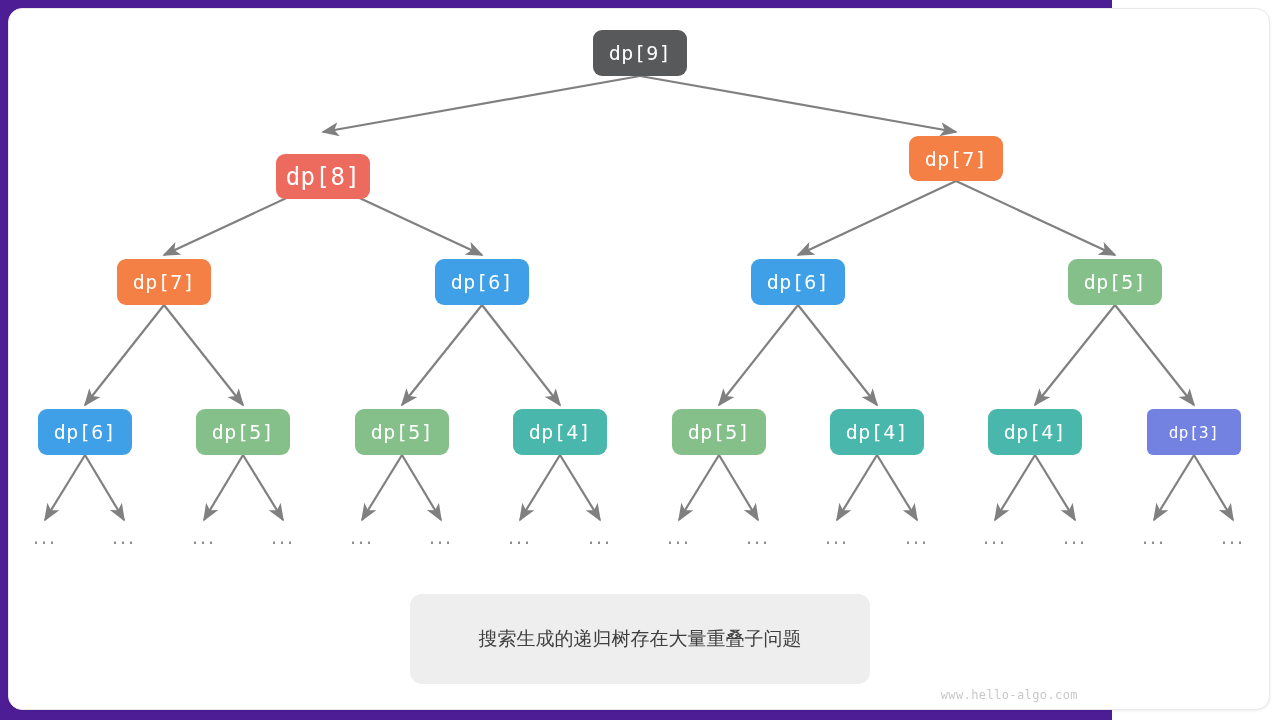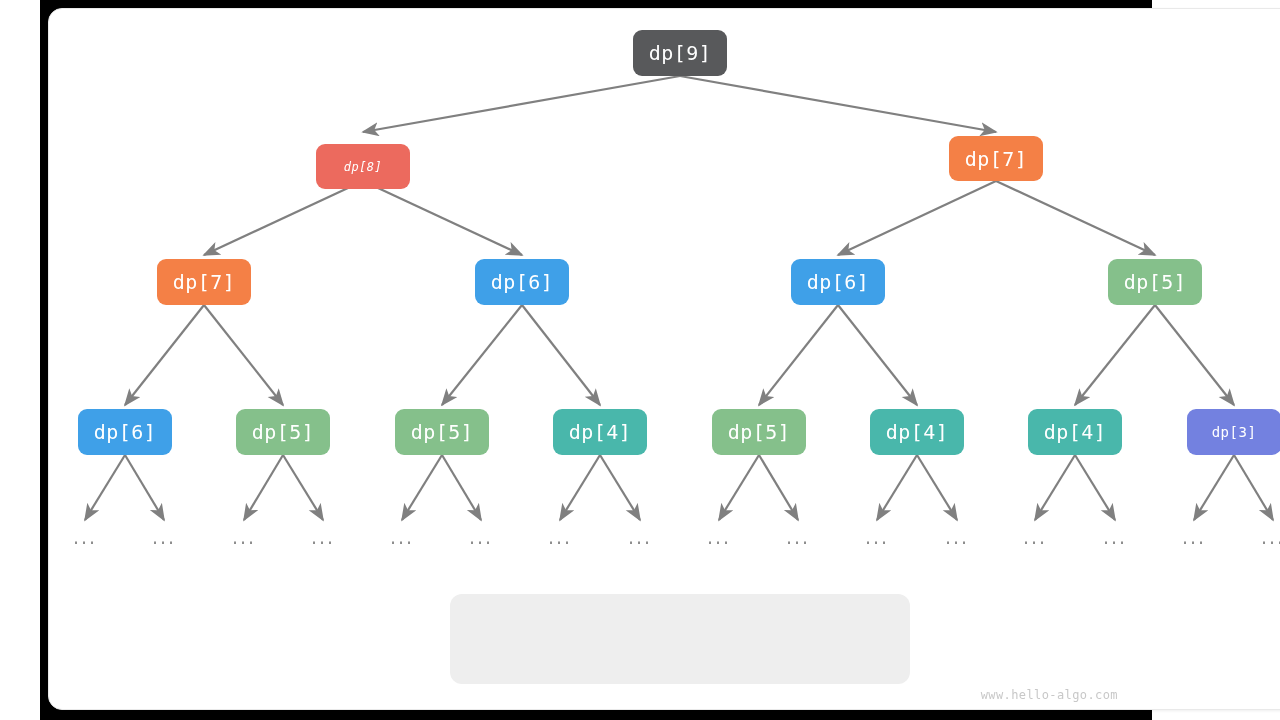--- a/index.html
+++ b/index.html
@@ -10,22 +10,21 @@
   body {
     width: 1280px;
     height: 720px;
     font-family: "DejaVu Sans", sans-serif;
     overflow: hidden;
   }
   #canvas {
     position: relative;
     width: 1112px;
     height: 720px;
-    background: #000000;
-    margin-left: 40px;
+    background: #4c1d95;
   }
   
   #card {
     position: absolute;
     left: 8px;
     top: 8px;
     width: 1262px;
     height: 702px;
     box-sizing: border-box;
     background: #ffffff;
@@ -139,34 +138,34 @@
         <line x1="877" y1="455" x2="917" y2="520" stroke="#808080" stroke-width="2.2" marker-end="url(#arrowhead)"></line>
         <line x1="1035" y1="455" x2="995" y2="520" stroke="#808080" stroke-width="2.2" marker-end="url(#arrowhead)"></line>
         <line x1="1035" y1="455" x2="1075" y2="520" stroke="#808080" stroke-width="2.2" marker-end="url(#arrowhead)"></line>
         <line x1="1194" y1="455" x2="1154" y2="520" stroke="#808080" stroke-width="2.2" marker-end="url(#arrowhead)"></line>
         <line x1="1194" y1="455" x2="1233" y2="520" stroke="#808080" stroke-width="2.2" marker-end="url(#arrowhead)"></line>
       </g>
   </svg>
 
   <div id="nodes-layer">
       <div class="node" style="left: 593px; top: 30px; width: 94px; height: 46px; background: rgb(88, 89, 91); font-size: 20px;">dp[9]</div>
-      <div class="node" style="left: 276px; top: 144px; width: 94px; height: 45px; background: rgb(236, 106, 94); font-size: 12px; font-style: italic;">dp[8]</div>
+      <div class="node" style="left: 276px; top: 154px; width: 94px; height: 45px; background: rgb(236, 106, 94); font-size: 24px;">dp[8]</div>
       <div class="node" style="left: 909px; top: 136px; width: 94px; height: 45px; background: rgb(244, 128, 70); font-size: 20px;">dp[7]</div>
       <div class="node" style="left: 117px; top: 259px; width: 94px; height: 46px; background: rgb(244, 128, 70); font-size: 20px;">dp[7]</div>
       <div class="node" style="left: 435px; top: 259px; width: 94px; height: 46px; background: rgb(63, 160, 232); font-size: 20px;">dp[6]</div>
       <div class="node" style="left: 751px; top: 259px; width: 94px; height: 46px; background: rgb(63, 160, 232); font-size: 20px;">dp[6]</div>
       <div class="node" style="left: 1068px; top: 259px; width: 94px; height: 46px; background: rgb(133, 192, 139); font-size: 20px;">dp[5]</div>
       <div class="node" style="left: 38px; top: 409px; width: 94px; height: 46px; background: rgb(63, 160, 232); font-size: 20px;">dp[6]</div>
       <div class="node" style="left: 196px; top: 409px; width: 94px; height: 46px; background: rgb(133, 192, 139); font-size: 20px;">dp[5]</div>
       <div class="node" style="left: 355px; top: 409px; width: 94px; height: 46px; background: rgb(133, 192, 139); font-size: 20px;">dp[5]</div>
       <div class="node" style="left: 513px; top: 409px; width: 94px; height: 46px; background: rgb(73, 183, 171); font-size: 20px;">dp[4]</div>
       <div class="node" style="left: 672px; top: 409px; width: 94px; height: 46px; background: rgb(133, 192, 139); font-size: 20px;">dp[5]</div>
       <div class="node" style="left: 830px; top: 409px; width: 94px; height: 46px; background: rgb(73, 183, 171); font-size: 20px;">dp[4]</div>
       <div class="node" style="left: 988px; top: 409px; width: 94px; height: 46px; background: rgb(73, 183, 171); font-size: 20px;">dp[4]</div>
-      <div class="node" style="left: 1147px; top: 409px; width: 94px; height: 46px; background: rgb(115, 129, 224); font-size: 14px;">dp[3]</div>
+      <div class="node" style="left: 1147px; top: 409px; width: 94px; height: 46px; background: rgb(115, 129, 224); font-size: 16px; border-radius: 6px;">dp[3]</div>
     </div>
   <div id="dots-layer">
       <div class="dots" style="left: 45px; top: 537px;">...</div>
       <div class="dots" style="left: 124px; top: 537px;">...</div>
       <div class="dots" style="left: 204px; top: 537px;">...</div>
       <div class="dots" style="left: 283px; top: 537px;">...</div>
       <div class="dots" style="left: 362px; top: 537px;">...</div>
       <div class="dots" style="left: 441px; top: 537px;">...</div>
       <div class="dots" style="left: 520px; top: 537px;">...</div>
       <div class="dots" style="left: 600px; top: 537px;">...</div>
@@ -174,17 +173,18 @@
       <div class="dots" style="left: 758px; top: 537px;">...</div>
       <div class="dots" style="left: 837px; top: 537px;">...</div>
       <div class="dots" style="left: 917px; top: 537px;">...</div>
       <div class="dots" style="left: 995px; top: 537px;">...</div>
       <div class="dots" style="left: 1075px; top: 537px;">...</div>
       <div class="dots" style="left: 1154px; top: 537px;">...</div>
       <div class="dots" style="left: 1233px; top: 537px;">...</div>
     </div>
 
   <div id="caption">
+    <div class="cline">搜索生成的递归树存在大量重叠子问题</div>
   </div>
 
   <div id="watermark">www.hello-algo.com</div>
 
 </div>
 
 </body></html>

